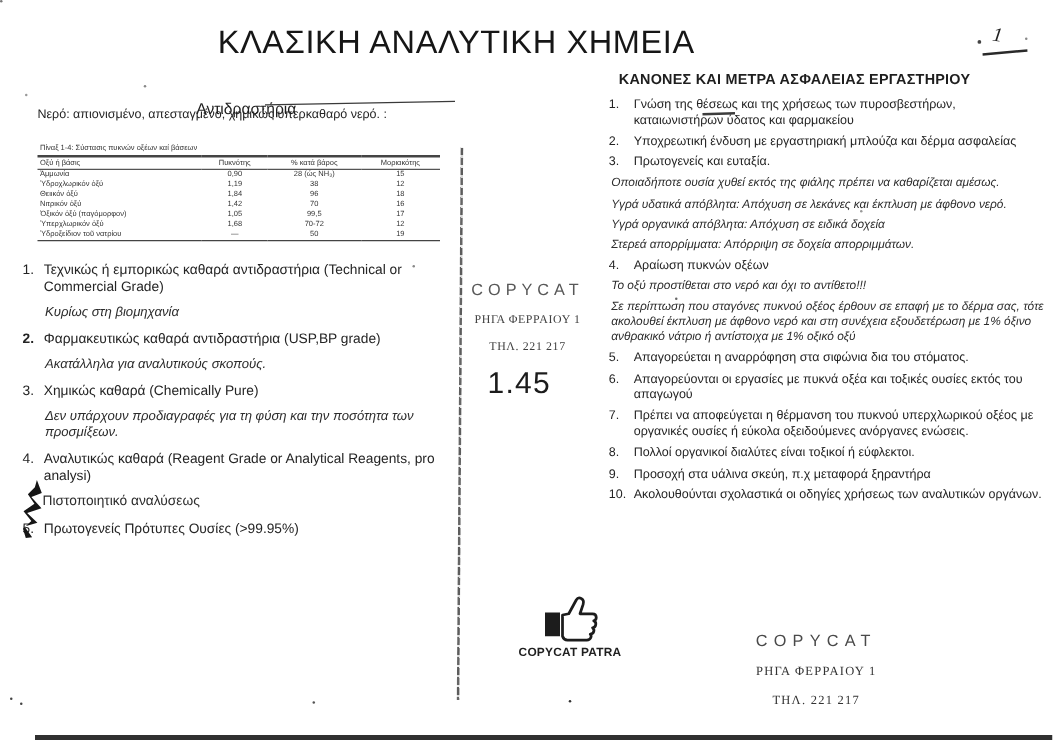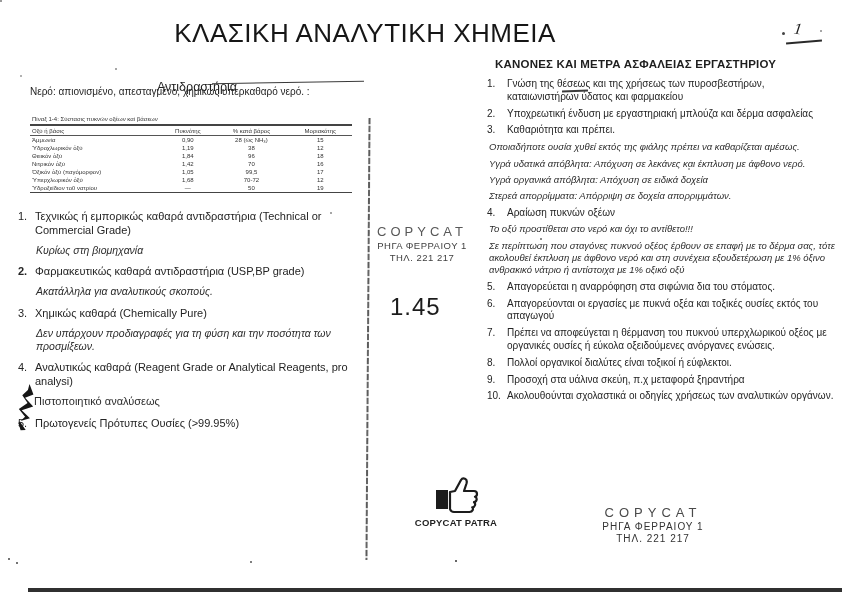--- a/index.html
+++ b/index.html
@@ -44,21 +44,21 @@
   .g-note.reg{font-style:normal;font-size:11px;margin-left:16px;}
 
   
   .crease{left:367px;top:118px;width:2px;height:442px;opacity:.85;
     background:repeating-linear-gradient(180deg,#3f3f3f 0 6px,rgba(63,63,63,.25) 6px 8px,#4a4a4a 8px 14px,rgba(63,63,63,.15) 14px 16px);
     transform:rotate(.4deg);}
 
   
   .stamp-center{left:361px;top:224px;width:122px;text-align:center;color:#4c4c4c;}
   .stamp-name{font-size:13px;letter-spacing:4px;color:#585858;font-weight:500;}
-  .stamp-line{font-size:9.5px;letter-spacing:.5px;color:#3f3f3f;margin-top:1px;}
+  .stamp-line{font-size:9.5px;letter-spacing:.5px;color:#3f3f3f;margin-top:12px;font-family:Liberation Serif, serif;}
   .price{left:390px;top:293px;font-size:24px;color:#1c1c1c;letter-spacing:1px;font-weight:400;text-align:center;}
 
   
   .thumb-wrap{left:428px;top:476px;width:56px;height:40px;}
   .patra-label{left:404px;top:517px;width:104px;text-align:center;font-size:9.5px;font-weight:bold;color:#1f1f1f;letter-spacing:.2px;}
 
   
   .stamp-br{left:563px;top:505px;width:180px;text-align:center;}
   .stamp-br .stamp-name{font-size:13px;letter-spacing:5px;color:#4a4a4a;}
   .stamp-br .stamp-line{font-size:10px;letter-spacing:1px;color:#333;}
@@ -190,21 +190,21 @@
     <div class="r-item">
       <span class="r-num">1.</span>
       <span class="r-txt">Γνώση της θέσεως και της χρήσεως των πυροσβεστήρων, καταιωνιστήρων ύδατος και φαρμακείου</span>
     </div>
     <div class="r-item">
       <span class="r-num">2.</span>
       <span class="r-txt">Υποχρεωτική ένδυση με εργαστηριακή μπλούζα και δέρμα ασφαλείας</span>
     </div>
     <div class="r-item">
       <span class="r-num">3.</span>
-      <span class="r-txt">Καθαριότητα και πρέπει.</span>
+      <span class="r-txt">Πρωτογενείς και ευταξία.</span>
     </div>
     <div class="r-note">Οποιαδήποτε ουσία χυθεί εκτός της φιάλης πρέπει να καθαρίζεται αμέσως.</div>
     <div class="r-note">Υγρά υδατικά απόβλητα: Απόχυση σε λεκάνες και έκπλυση με άφθονο νερό.</div>
     <div class="r-note">Υγρά οργανικά απόβλητα: Απόχυση σε ειδικά δοχεία</div>
     <div class="r-note">Στερεά απορρίμματα: Απόρριψη σε δοχεία απορριμμάτων.</div>
     <div class="r-item">
       <span class="r-num">4.</span>
       <span class="r-txt">Αραίωση πυκνών οξέων</span>
     </div>
     <div class="r-note">Το οξύ προστίθεται στο νερό και όχι το αντίθετο!!!</div>

